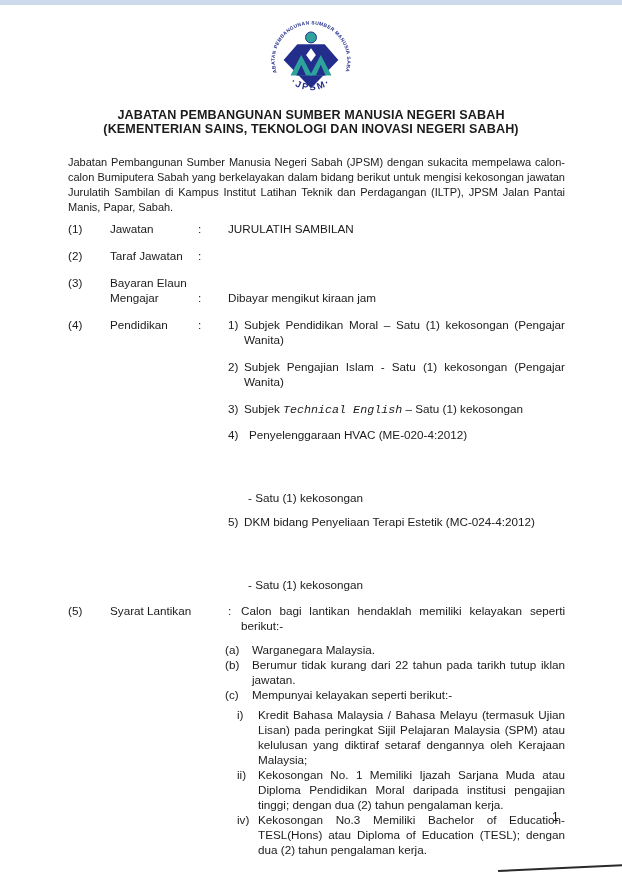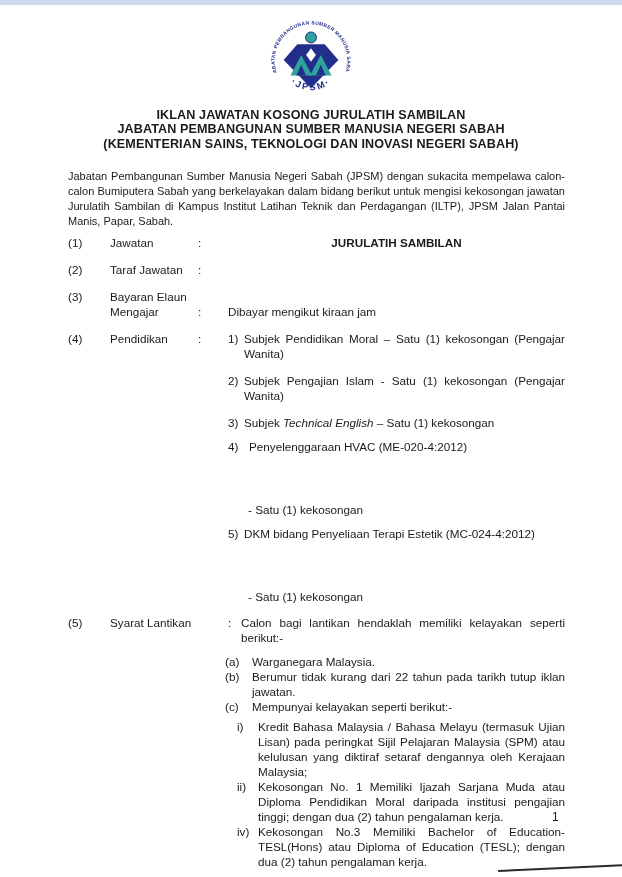--- a/index.html
+++ b/index.html
@@ -10,35 +10,35 @@
   }
   .page{position:relative;width:622px;height:877px;background:#fff;}
   .top-band{position:absolute;top:0;left:0;width:622px;height:5px;background:#ccdaec;}
   .logo-wrap{padding-top:13px;text-align:center;}
   .logo-wrap svg{display:inline-block;}
   .title{margin-top:5px;text-align:center;font-weight:bold;font-size:12.6px;line-height:14.4px;letter-spacing:.1px;}
   .intro{margin:18px 57px 0 68px;font-size:11px;line-height:15px;text-align:justify;}
   .row{display:grid;grid-template-columns:42px 88px 30px 1fr;margin:0 57px 12px 68px;font-size:11.7px;line-height:15px;}
   .row.first{margin-top:6px;}
   .row .bottom{align-self:end;}
-  .bold{font-weight:bold;text-align:center;}
+  .bold{font-weight:normal;}
   .j{text-align:justify;}
   .vac-item{display:grid;grid-template-columns:16px 1fr;margin-bottom:12px;}
   .vac-item.tight{margin-bottom:9px;}
   .vac-item:last-child{margin-bottom:0;}
   .ind5{padding-left:5px;}
   .ind4{padding-left:4px;margin-top:48px;}
   .row5{display:grid;grid-template-columns:42px 118px 13px 1fr;margin:0 57px 0 68px;font-size:11.7px;line-height:15px;}
   .letters{margin:9px 57px 0 225px;font-size:11.7px;line-height:15px;}
   .letter-row{display:grid;grid-template-columns:27px 1fr;}
   .romans{margin:5px 57px 0 237px;font-size:11.7px;line-height:15px;}
   .roman-row{display:grid;grid-template-columns:21px 1fr;}
   .page-number{position:absolute;left:552px;top:810px;font-size:12px;}
   .scan-edge{position:absolute;left:498px;top:867px;width:130px;height:1.6px;background:#2a2a2a;transform:rotate(-2.6deg);}
-  em.tech{font-style:italic;}
+  em.tech{font-style:italic;font-family:Liberation Mono, monospace;}
 </style>
 </head>
 <body>
 
 <div class="page">
   <div class="top-band"></div>
 
   <div class="logo-wrap">
     <svg width="90" height="86" viewBox="0 0 88 88">
       <defs>
@@ -55,21 +55,20 @@
       <path d="M 29,64 L 34,53 L 39,64 Z" fill="#232e8c"></path>
       <path d="M 49,64 L 54,53 L 59,64 Z" fill="#232e8c"></path>
       <path d="M 39,43 L 44,36 L 49,43 L 44,50 Z" fill="#ffffff"></path>
       <text font-size="9.5" font-weight="bold" fill="#232e8c" letter-spacing="2.2">
         <textPath href="#arcBot" startOffset="50%" text-anchor="middle">·JPSM·</textPath>
       </text>
     </svg>
   </div>
 
   <div class="title">
-    <div>IKLAN JAWATAN KOSONG JURULATIH SAMBILAN</div>
     <div>JABATAN PEMBANGUNAN SUMBER MANUSIA NEGERI SABAH</div>
     <div>(KEMENTERIAN SAINS, TEKNOLOGI DAN INOVASI NEGERI SABAH)</div>
   </div>
 
   <p class="intro">Jabatan Pembangunan Sumber Manusia Negeri Sabah (JPSM) dengan sukacita mempelawa calon-calon Bumiputera Sabah yang berkelayakan dalam bidang berikut untuk mengisi kekosongan jawatan Jurulatih Sambilan di Kampus Institut Latihan Teknik dan Perdagangan (ILTP), JPSM Jalan Pantai Manis, Papar, Sabah.</p>
 
   <div class="row first">
     <div>(1)</div>
     <div>Jawatan</div>
     <div>:</div>

